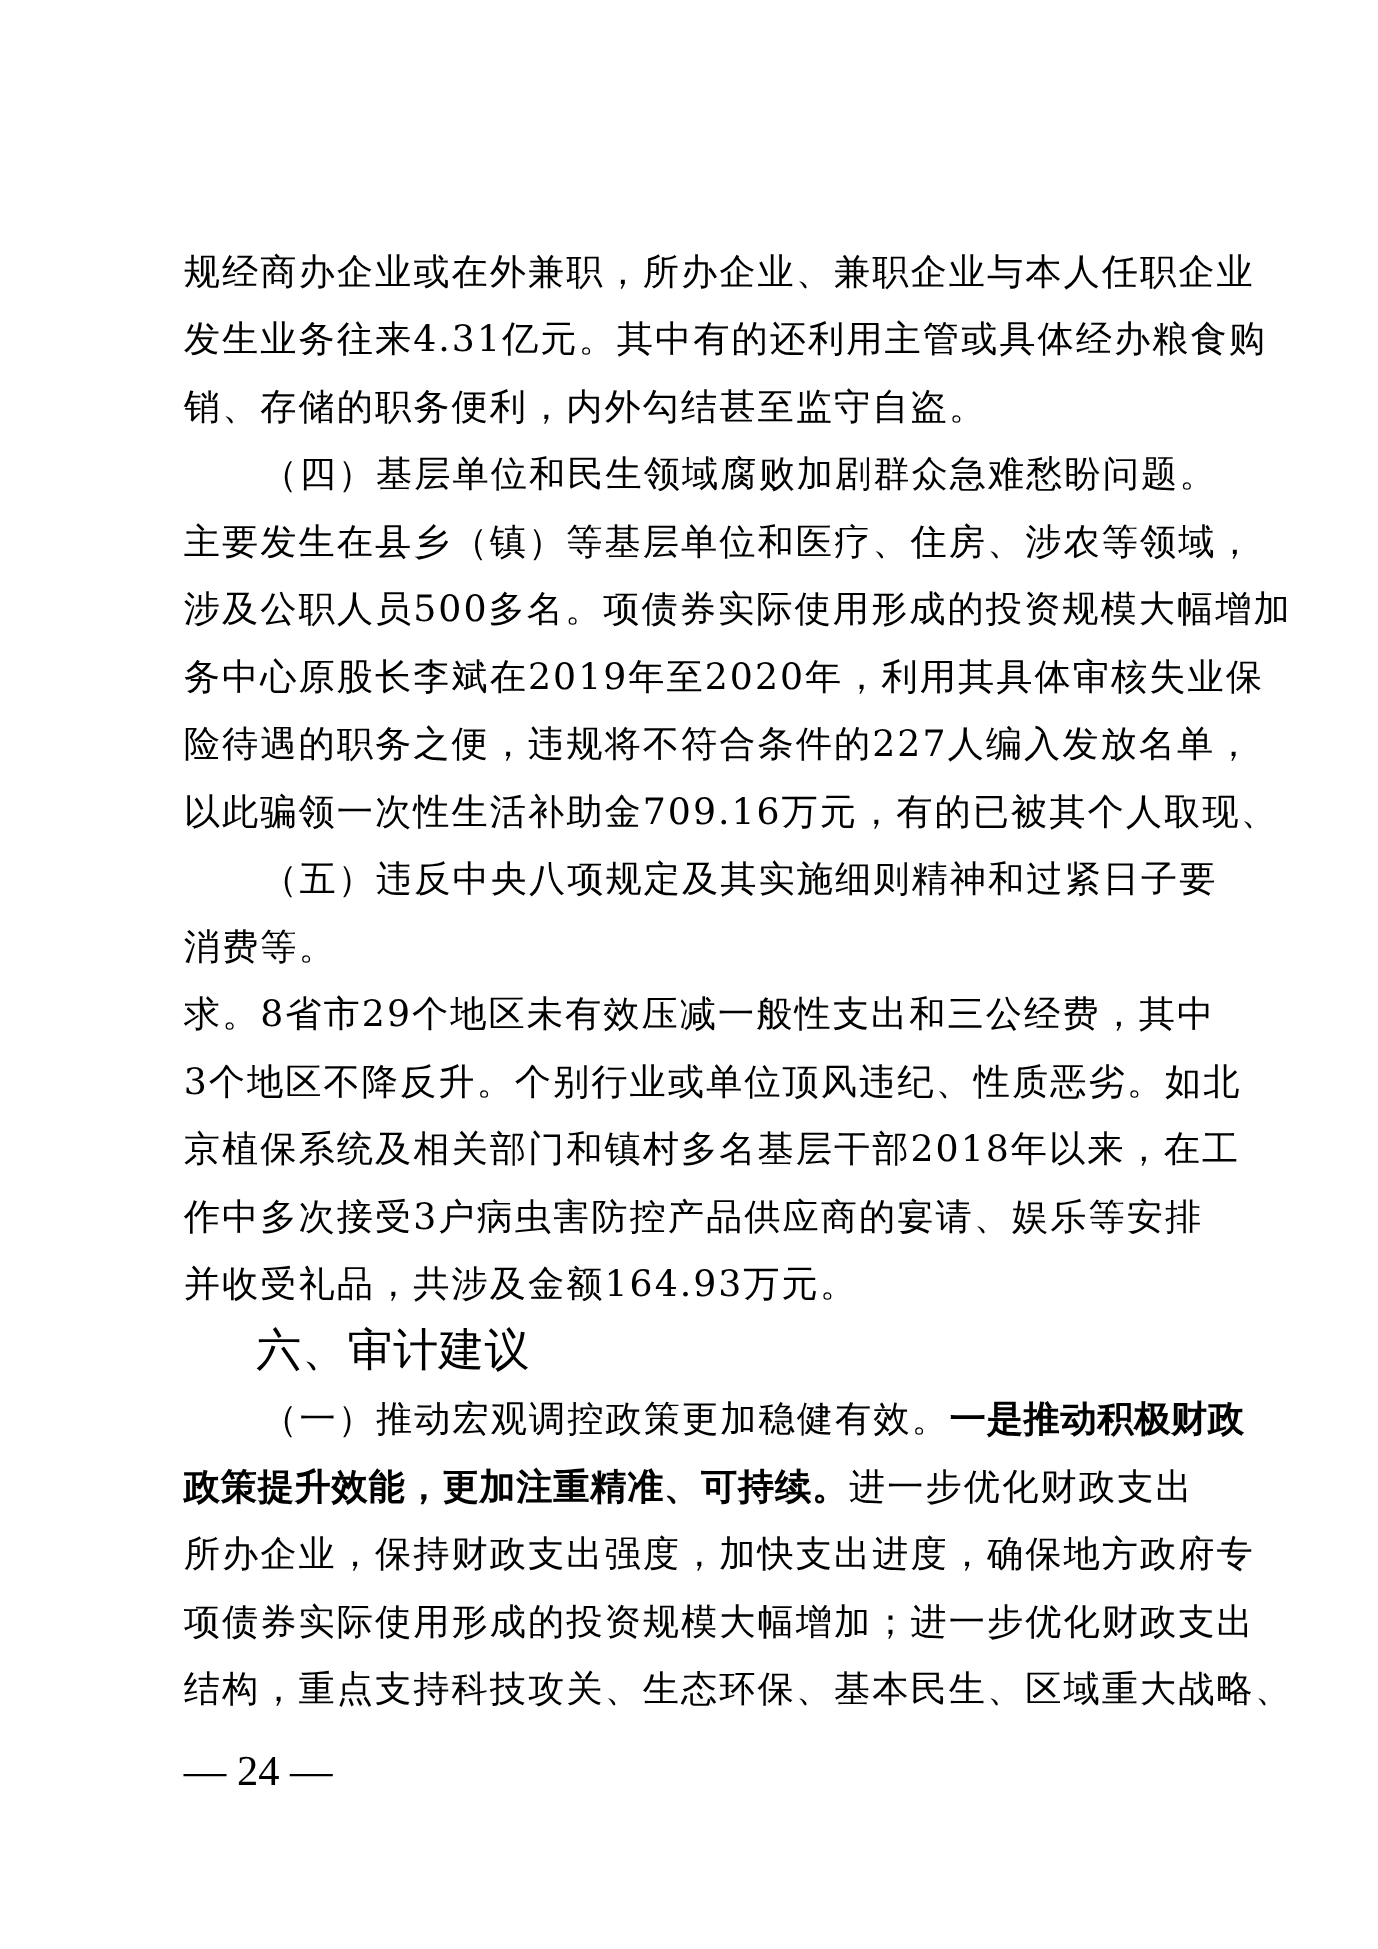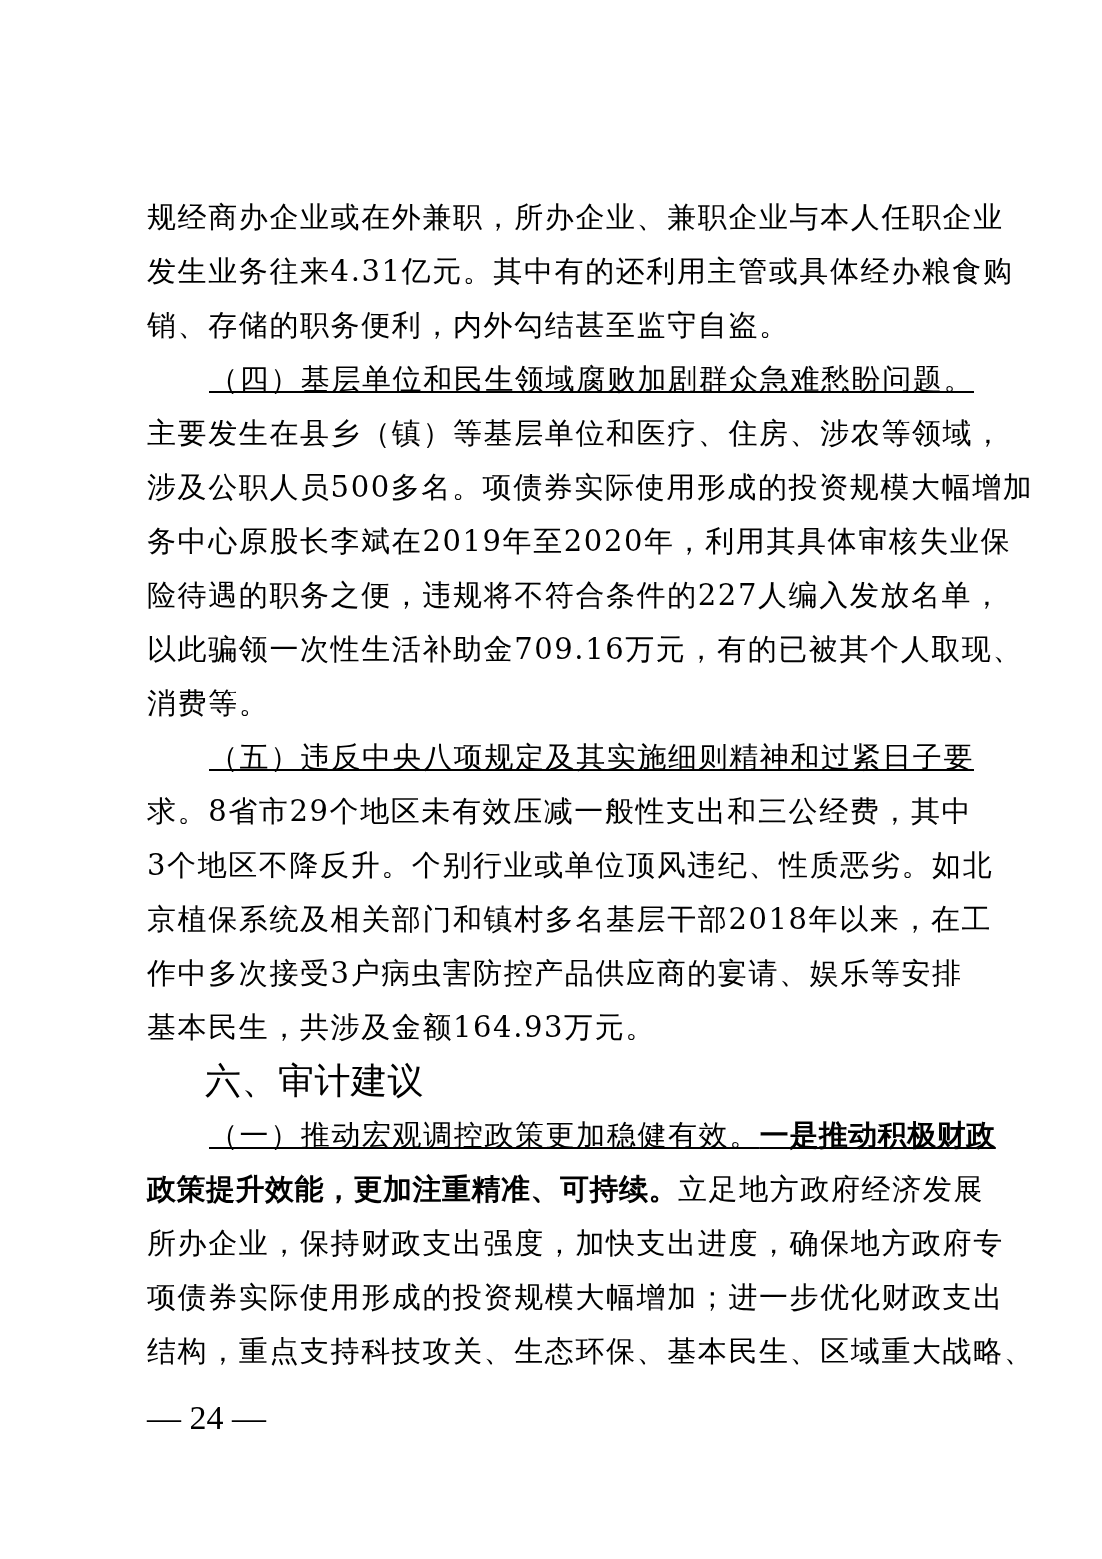--- a/index.html
+++ b/index.html
@@ -26,21 +26,21 @@
       line-height: 54px;
       font-size: 29px;
       white-space: nowrap;
       font-family: "DejaVu Serif", "Liberation Serif", serif;
       letter-spacing: 1.6px;
     }
     .line.justify {
       text-align: justify;
       text-align-last: justify;
     }
-    .indent { padding-left: 62px; text-decoration: underline; }
+    .indent { padding-left: 62px; }
     .heading-sans {
       font-family: "DejaVu Sans", "Liberation Sans", sans-serif;
       font-size: 36px;
       padding-left: 58px;
       letter-spacing: 0.5px;
     }
     .kai {
       font-family: "DejaVu Serif", "Liberation Serif", serif;
     }
     .bold-sans {
@@ -66,31 +66,31 @@
   <div class="line justify">规经商办企业或在外兼职，所办企业、兼职企业与本人任职企业</div>
   <div class="line justify">发生业务往来4.31亿元。其中有的还利用主管或具体经办粮食购</div>
   <div class="line">销、存储的职务便利，内外勾结甚至监守自盗。</div>
 
   <div class="line justify indent kai">（四）基层单位和民生领域腐败加剧群众急难愁盼问题。</div>
   <div class="line justify">主要发生在县乡（镇）等基层单位和医疗、住房、涉农等领域，</div>
   <div class="line justify">涉及公职人员500多名。项债券实际使用形成的投资规模大幅增加</div>
   <div class="line justify">务中心原股长李斌在2019年至2020年，利用其具体审核失业保</div>
   <div class="line justify">险待遇的职务之便，违规将不符合条件的227人编入发放名单，</div>
   <div class="line justify">以此骗领一次性生活补助金709.16万元，有的已被其个人取现、</div>
+  <div class="line justify indent kai">（五）违反中央八项规定及其实施细则精神和过紧日子要</div>
+
   <div class="line">消费等。</div>
-
-  <div class="line justify indent kai">（五）违反中央八项规定及其实施细则精神和过紧日子要</div>
   <div class="line justify"><span class="kai">求。</span><span>8省市29个地区未有效压减一般性支出和三公经费，其中</span></div>
   <div class="line justify">3个地区不降反升。个别行业或单位顶风违纪、性质恶劣。如北</div>
   <div class="line justify">京植保系统及相关部门和镇村多名基层干部2018年以来，在工</div>
   <div class="line justify">作中多次接受3户病虫害防控产品供应商的宴请、娱乐等安排</div>
-  <div class="line">基本民生，共涉及金额164.93万元。</div>
+  <div class="line">并收受礼品，共涉及金额164.93万元。</div>
 
   <div class="line heading-sans">六、审计建议</div>
 
   <div class="line justify indent"><span class="kai">（一）推动宏观调控政策更加稳健有效。</span><span class="bold-sans">一是推动积极财政</span></div>
-  <div class="line justify"><span class="bold-sans">政策提升效能，更加注重精准、可持续。</span><span>立足地方政府经济发展</span></div>
+  <div class="line justify"><span class="bold-sans">政策提升效能，更加注重精准、可持续。</span><span>进一步优化财政支出</span></div>
   <div class="line justify">所办企业，保持财政支出强度，加快支出进度，确保地方政府专</div>
   <div class="line justify">项债券实际使用形成的投资规模大幅增加；进一步优化财政支出</div>
   <div class="line justify">结构，重点支持科技攻关、生态环保、基本民生、区域重大战略、</div>
 </div>
 
 <div class="page-number">— 24 —</div>
 
 </body></html>

